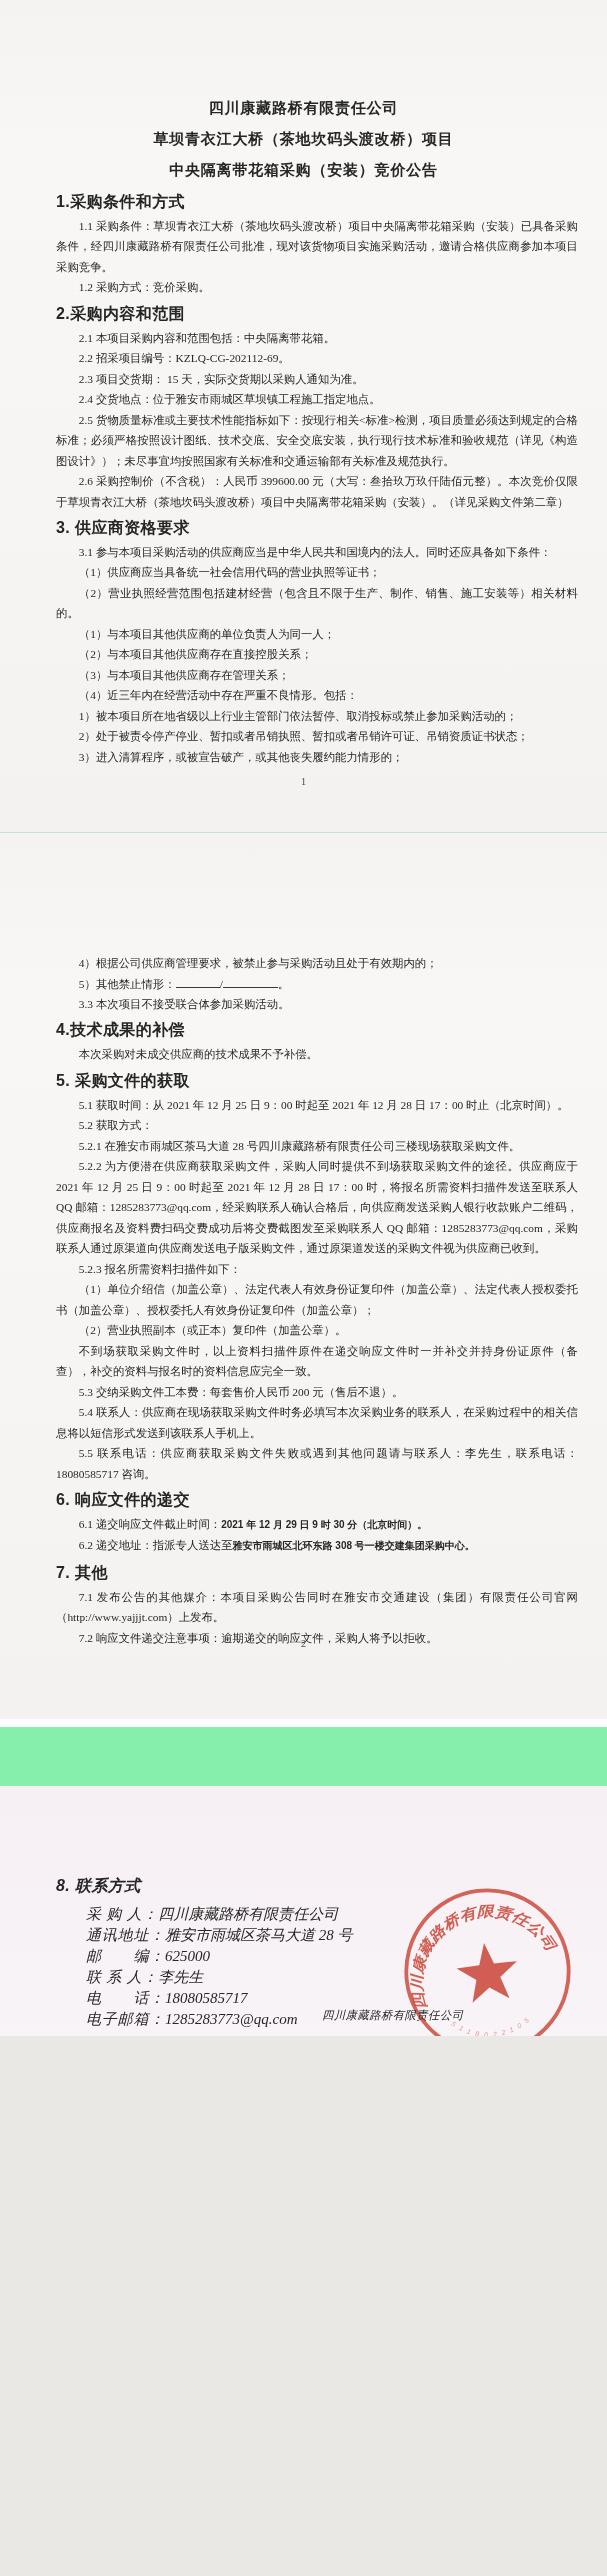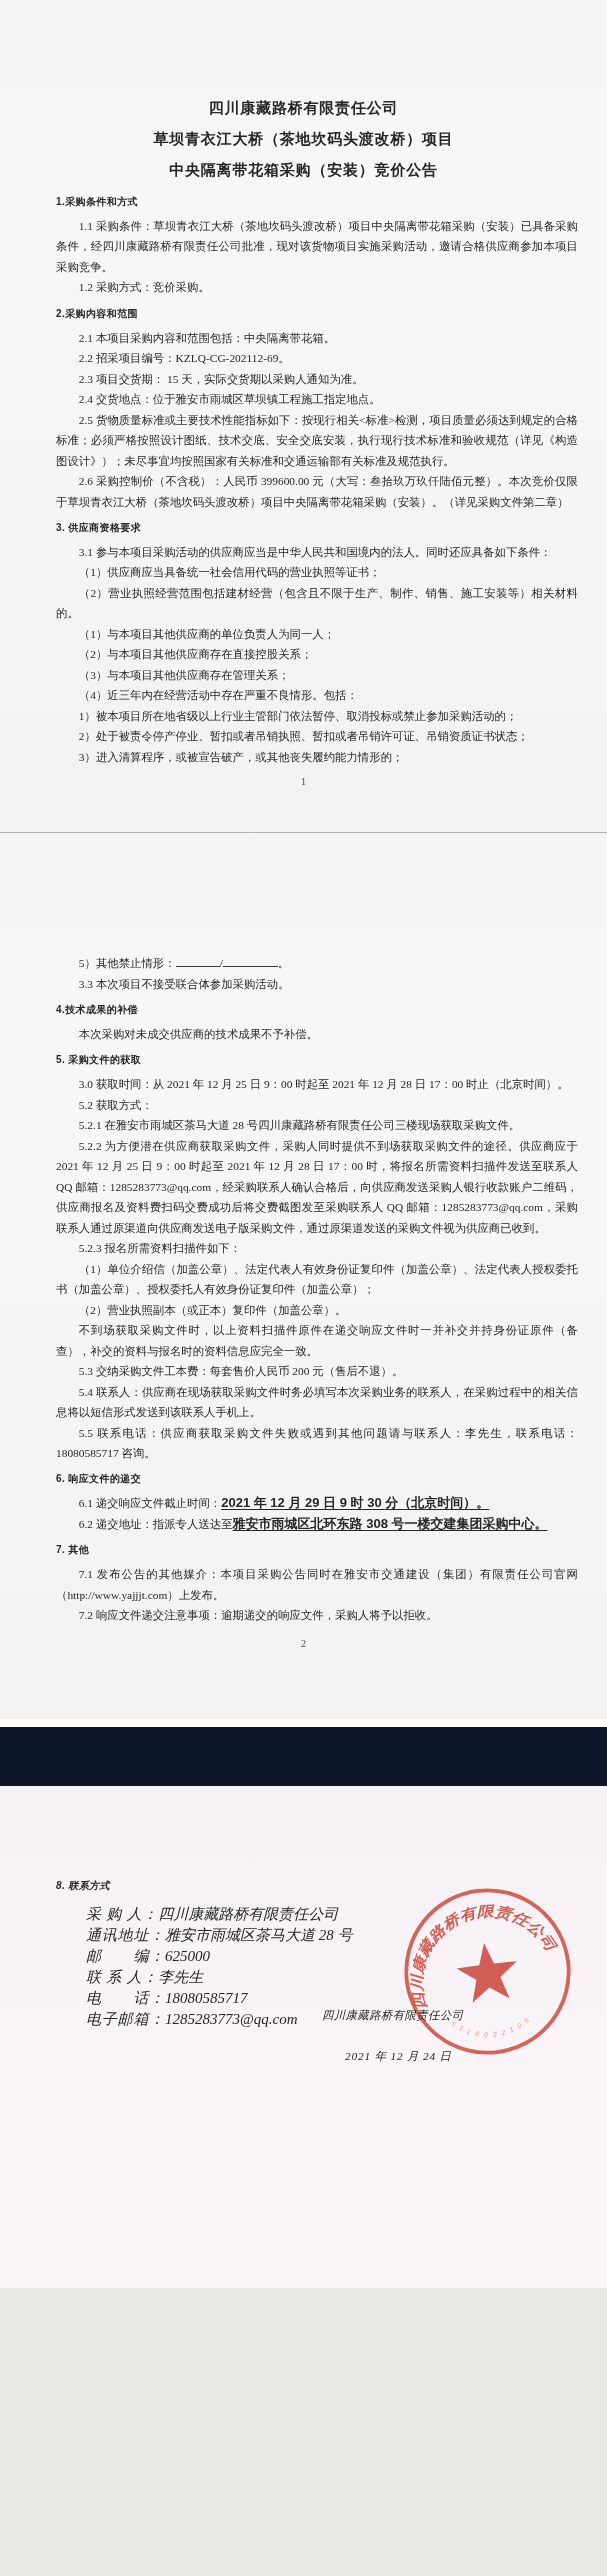--- a/index.html
+++ b/index.html
@@ -1,33 +1,33 @@
 <!DOCTYPE html>
 <html style="font-size:12px"><head>
 <meta charset="utf-8">
 <style>
   html,body{margin:0;padding:0;background:#e9e8e5;}
-  #canvas{position:relative;width:607px;height:2288px;margin:0 auto;background:#0f172a;
+  #canvas{position:relative;width:607px;height:2036px;margin:0 auto;background:#86efac;
           font-family:"Liberation Serif","DejaVu Serif",serif;color:#262626;}
   .page{position:absolute;left:0;width:607px;overflow:hidden;
         background:linear-gradient(180deg,#f4f3f1 0%,#f8f7f5 18%,#f6f5f3 60%,#f3f2f0 100%);}
   #page1{top:0;height:832px;box-shadow:0 0.8px 0 #dddcd9;}
   #page2{top:833px;height:886px;box-shadow:0 0.8px 0 #e4e3e0;}
   #gap{position:absolute;top:1719px;left:0;width:607px;height:7.6px;background:#ffffff;}
   #page3{top:1786px;height:850px;background:linear-gradient(180deg,#f6f0f4 0%,#faf5f8 40%,#f8f3f6 100%);font-style:italic;}
   .topedge{position:absolute;top:0;left:0;width:607px;height:3.8px;background:#e2e0dd;}
 
   .body-col{padding:0 29px 0 56px;}
   .titles{padding-top:93px;text-align:center;font-weight:700;font-size:15px;line-height:31px;letter-spacing:0.8px;}
-  h2.sec{font-family:"Liberation Sans","DejaVu Sans",sans-serif;font-size:10px;font-weight:700;
+  h2.sec{font-family:"Liberation Sans","DejaVu Sans",sans-serif;font-size:16px;font-weight:700;
          line-height:23px;margin:3.8px 0 3px 0;letter-spacing:0.4px;}
   p.t{font-size:11.4px;line-height:20.5px;margin:0;text-indent:2em;text-align:justify;}
   .u{text-underline-offset:2.3px;}
-  .ub{text-decoration:underline;text-underline-offset:2.3px;font-weight:700;
-      font-family:"Liberation Sans","DejaVu Sans",sans-serif;font-size:13px;}
+  .ub{text-underline-offset:2.3px;font-weight:700;
+      font-family:"Liberation Sans","DejaVu Sans",sans-serif;font-size:10px;}
   .blank{display:inline-block;width:44px;border-bottom:0.8px solid #3a3a3a;height:10.6px;vertical-align:baseline;}
   .pageno{position:absolute;left:0;width:100%;text-align:center;font-size:10.2px;color:#4a4a4a;}
   #page1 .pageno{top:776px;}
   #page2 .pageno{top:805px;}
 
   
   .contact{padding-top:84px;}
   .contact h2.sec{margin-bottom:7.6px;}
   .crow{font-size:15px;line-height:21px;margin:0;text-indent:2em;}
   .crow .lbl{letter-spacing:0.8px;}
@@ -71,29 +71,30 @@
       <p class="t">（4）近三年内在经营活动中存在严重不良情形。包括：</p>
       <p class="t">1）被本项目所在地省级以上行业主管部门依法暂停、取消投标或禁止参加采购活动的；</p>
       <p class="t">2）处于被责令停产停业、暂扣或者吊销执照、暂扣或者吊销许可证、吊销资质证书状态；</p>
       <p class="t">3）进入清算程序，或被宣告破产，或其他丧失履约能力情形的；</p>
     </div>
     <div class="pageno">1</div>
   </div>
 
   <div class="page" id="page2">
     <div class="body-col" style="padding-top:120px;">
+      <p class="t">4）根据公司供应商管理要求，被禁止参与采购活动且处于有效期内的；</p>
       <p class="t">
         <span>5）其他禁止情形：</span><span class="blank"></span><span>/</span><span class="blank" style="width:55px;"></span><span>。</span>
       </p>
       <p class="t">3.3 本次项目不接受联合体参加采购活动。</p>
       <h2 class="sec">4.技术成果的补偿</h2>
       <p class="t">本次采购对未成交供应商的技术成果不予补偿。</p>
       <h2 class="sec">5. 采购文件的获取</h2>
       <p class="t">
-        <span>3.0 获取时间：从 </span><span class="u">2021 年 12 月 25 日</span><span> 9：00 时起至 </span><span class="u">2021 年 12 月 28 日</span><span> 17：00 时止（北京时间）。</span>
+        <span>5.1 获取时间：从 </span><span class="u">2021 年 12 月 25 日</span><span> 9：00 时起至 </span><span class="u">2021 年 12 月 28 日</span><span> 17：00 时止（北京时间）。</span>
       </p>
       <p class="t">5.2 获取方式：</p>
       <p class="t">
         <span>5.2.1 在</span><span class="u">雅安市雨城区茶马大道 28 号四川康藏路桥有限责任公司三楼</span><span>现场获取采购文件。</span>
       </p>
       <p class="t">
         <span>5.2.2 为方便潜在供应商获取采购文件，采购人同时提供不到场获取采购文件的途径。供应商应于 </span><span class="u">2021 年 12 月 25 日</span><span> 9：00 时起至 </span><span class="u">2021 年 12 月 28 日</span><span> 17：00 时，将报名所需资料扫描件发送至联系人 QQ 邮箱：1285283773@qq.com，经采购联系人确认合格后，向供应商发送采购人银行收款账户二维码，供应商报名及资料费扫码交费成功后将交费截图发至采购联系人 QQ 邮箱：1285283773@qq.com，采购联系人通过原渠道向供应商发送电子版采购文件，通过原渠道发送的采购文件视为供应商已收到。</span>
       </p>
       <p class="t">5.2.3 报名所需资料扫描件如下：</p>
       <p class="t">（1）单位介绍信（加盖公章）、法定代表人有效身份证复印件（加盖公章）、法定代表人授权委托书（加盖公章）、授权委托人有效身份证复印件（加盖公章）；</p>

